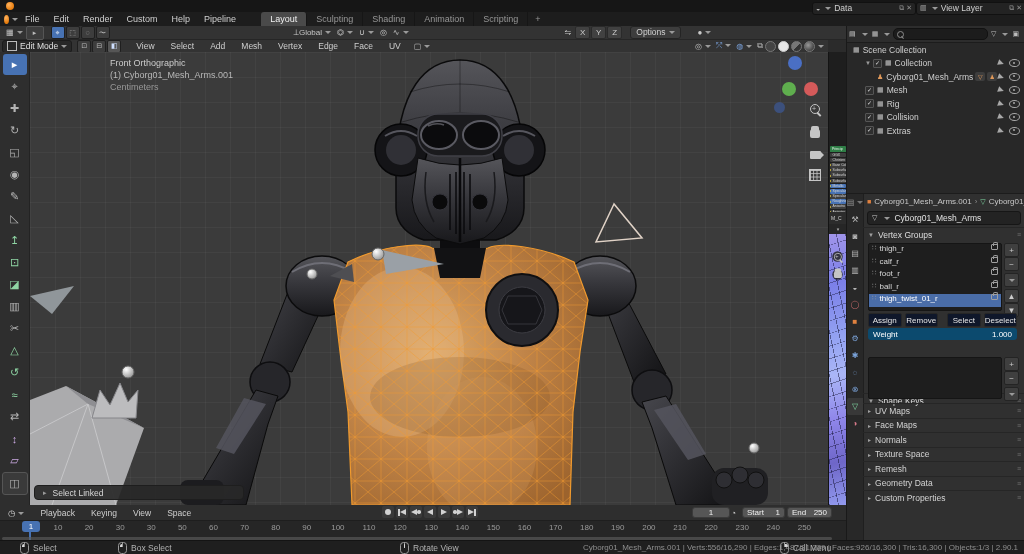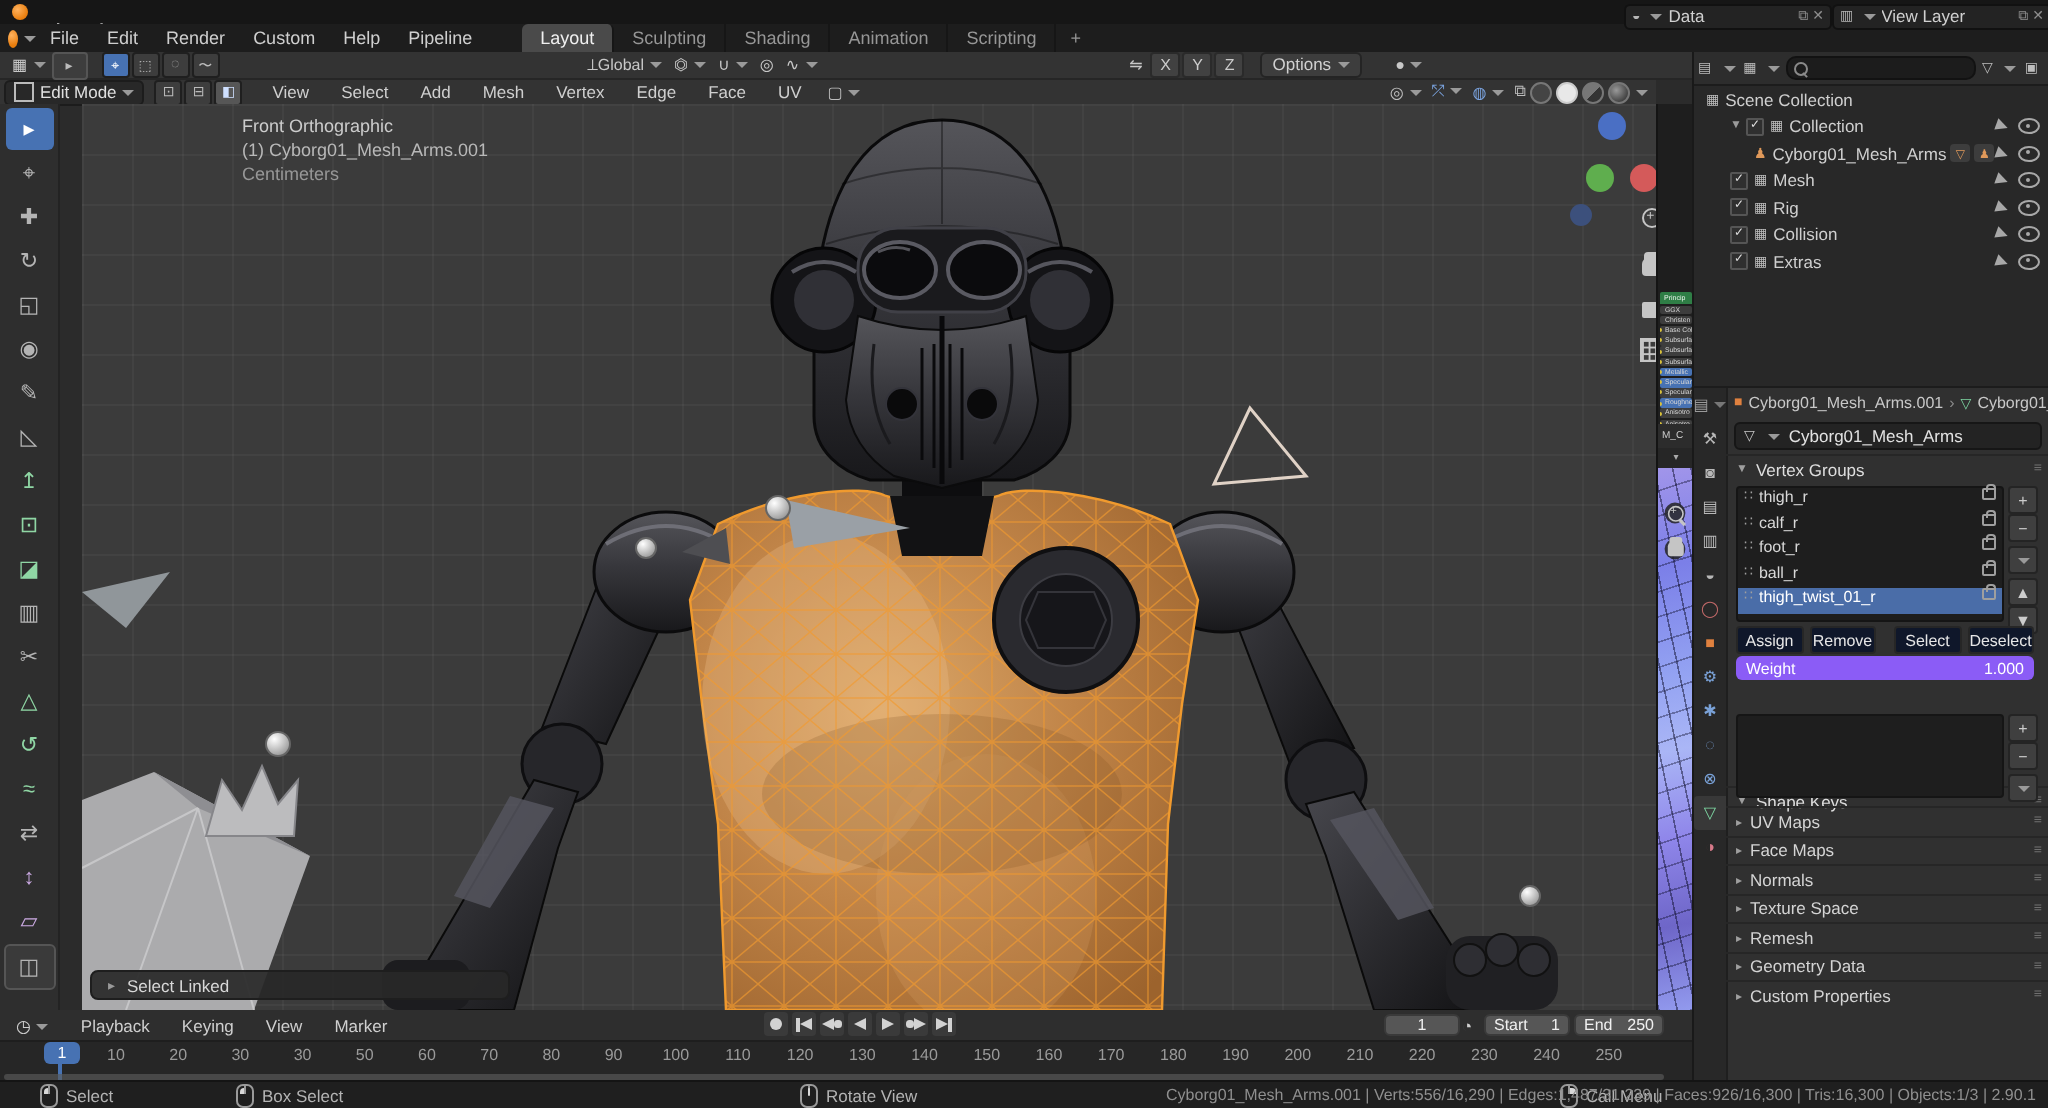--- a/index.html
+++ b/index.html
@@ -46,21 +46,21 @@
   .hdr-ico{font-size:8px;color:#bdbdbd;margin-left:5px;}
   .hdr-ico.blue{color:#7ba4e0;}
   
   #lefttoolbar{left:0;top:52px;width:30px;height:453px;background:#2e2e2e;border-right:1px solid #232323;padding-top:2px;box-sizing:border-box;}
   .tool-slot{width:24px;height:21px;margin:0 auto 1px auto;border-radius:3px;display:flex;align-items:center;justify-content:center;font-size:11px;color:#b4b4b4;}
   .tool-slot.active{background:#4772b3;color:#fff;}
   .tool-slot.green{color:#8fd6a4;}
   .tool-slot.purple{color:#c9a8e0;}
   .tool-slot.boxed{border:1px solid #555;background:#3a3a3a;}
   
-  #viewport{left:41px;top:52px;width:842px;height:453px;background:#3b3b3b;overflow:hidden;
+  #viewport{left:30px;top:52px;width:842px;height:453px;background:#3b3b3b;overflow:hidden;
     background-image:linear-gradient(rgba(255,255,255,.035) 1px,transparent 1px),linear-gradient(90deg,rgba(255,255,255,.035) 1px,transparent 1px);
     background-size:25px 25px;}
   #vp-overlay{left:80px;top:5px;line-height:12px;color:#cccccc;font-size:9px;position:absolute;}
   #vp-overlay .l2{color:#b8b8b8;}
   #vp-overlay .l3{color:#979797;}
   #navball{position:absolute;left:738px;top:4px;width:56px;height:60px;}
   .navc{position:absolute;border-radius:50%;}
   .vp-navico{position:absolute;left:776px;width:18px;height:18px;display:flex;align-items:center;justify-content:center;color:#c5c5c5;}
   .mag{width:8px;height:8px;border:1.5px solid #c5c5c5;border-radius:50%;position:relative;}
   .mag:after{content:"";position:absolute;width:1.5px;height:5px;background:#c5c5c5;left:7px;top:7px;transform:rotate(-45deg);}
@@ -119,21 +119,21 @@
   .phead .arr{font-size:6px;color:#9f9f9f;margin-right:4px;}
   .phead .grip{margin-left:auto;margin-right:4px;color:#6f6f6f;font-size:7px;}
   .listbox{position:absolute;left:5px;width:132px;background:#1e1e1e;border:1px solid #151515;border-radius:2px;}
   .vg-row{height:12.5px;display:flex;font-size:8px;color:#d8d8d8;padding:0 3px;position:relative;}
   .vg-row.sel{background:#4a6da8;color:#fff;}
   .vg-ico{color:#9f9f9f;font-size:7px;margin-right:3px;}
   .lock{width:5px;height:4px;border:1px solid #9f9f9f;border-radius:1px;position:relative;margin-left:auto;}
   .lock:before{content:"";position:absolute;left:0.5px;top:-3px;width:3px;height:3px;border:1px solid #9f9f9f;border-bottom:none;border-radius:2px 2px 0 0;}
   .side-btn{position:absolute;left:141px;width:13px;height:12px;background:#3f3f3f;border:1px solid #242424;border-radius:2px;color:#ccc;font-size:8px;display:flex;align-items:center;justify-content:center;}
   .act-btn{flex:1;height:12px;background:#0f172a;border:1px solid #262626;border-radius:2px;color:#e6e6e6;font-size:8px;display:flex;align-items:center;justify-content:center;}
-  #weight-slider{position:absolute;left:5px;width:149px;height:12px;background:#8b5cf6;border-radius:3px;display:flex;align-items:center;justify-content:space-between;padding:0 5px;color:#fff;font-size:8px;box-sizing:border-box;}
+  #weight-slider{position:absolute;left:5px;width:149px;height:12px;background:#0c4a6e;border-radius:3px;display:flex;align-items:center;justify-content:space-between;padding:0 5px;color:#fff;font-size:8px;box-sizing:border-box;}
   .cpanel{height:13.5px;display:flex;align-items:center;font-size:8.5px;color:#d4d4d4;padding-left:5px;border-top:1px solid #262626;}
   .cpanel .arr{font-size:6px;color:#9f9f9f;margin-right:4px;}
   .cpanel .grip{margin-left:auto;margin-right:4px;color:#6f6f6f;font-size:7px;}
   
   #timeline{left:0;top:505px;width:846px;height:35px;background:#262626;}
   #tl-header{height:15px;background:#2e2e2e;border-bottom:1px solid #1e1e1e;display:flex;align-items:center;position:relative;}
   .tl-menu{padding:0 8px;font-size:8.5px;color:#cfcfcf;}
   #transport{position:absolute;left:382px;top:1px;display:flex;gap:2px;}
   .tbtn{width:12px;height:12px;background:#3a3a3a;border-radius:2px;display:flex;align-items:center;justify-content:center;}
   .t-tri-r{width:0;height:0;border-top:3.5px solid transparent;border-bottom:3.5px solid transparent;border-left:6px solid #d2d2d2;}
@@ -666,21 +666,21 @@
   </div>
 </div>
 
 <div id="timeline" class="abs">
   <div id="tl-header">
     <span class="tl-menu">◷<span class="chev"></span></span>
     <span id="tl-menus" class="row">
         <span class="tl-menu">Playback</span>
         <span class="tl-menu">Keying</span>
         <span class="tl-menu">View</span>
-        <span class="tl-menu">Marker</span>
+        <span class="tl-menu">Space</span>
       </span>
     <span id="transport">
         <span class="tbtn">
           <span class="t-dot"></span>
         </span>
         <span class="tbtn">
           <span class="t-bar"></span>
           <span class="t-tri-l"></span>
         </span>
         <span class="tbtn">

